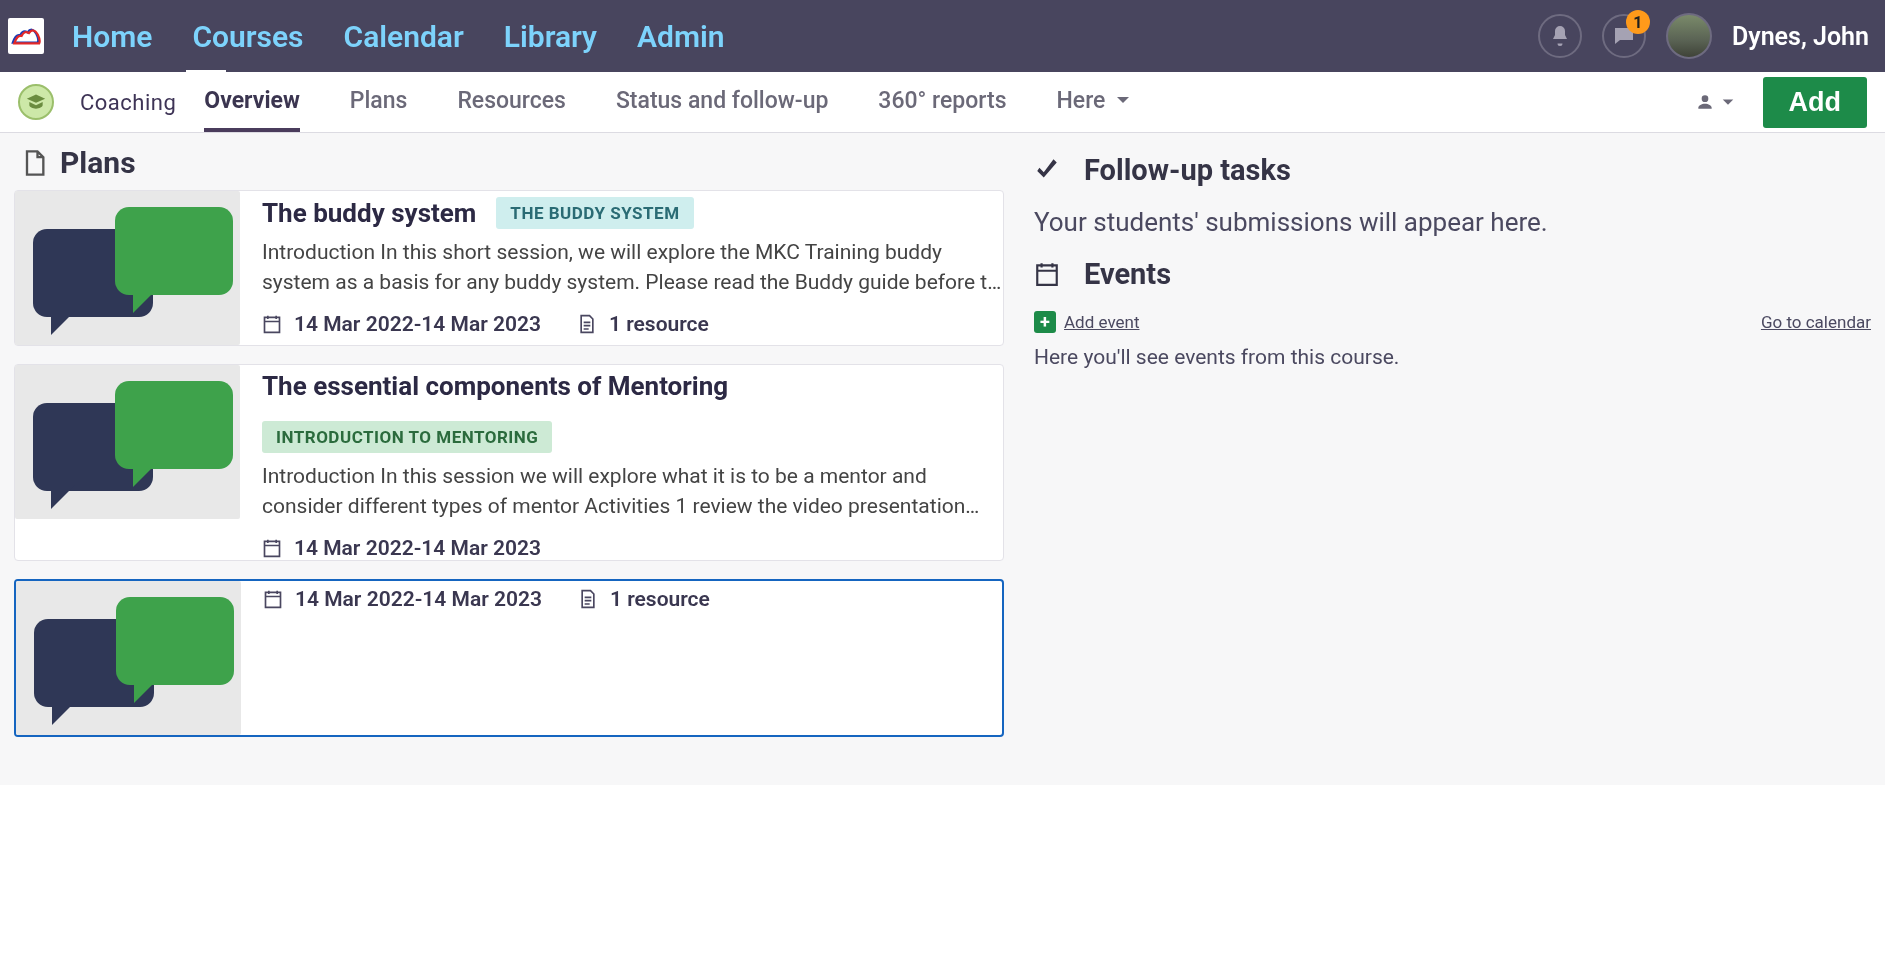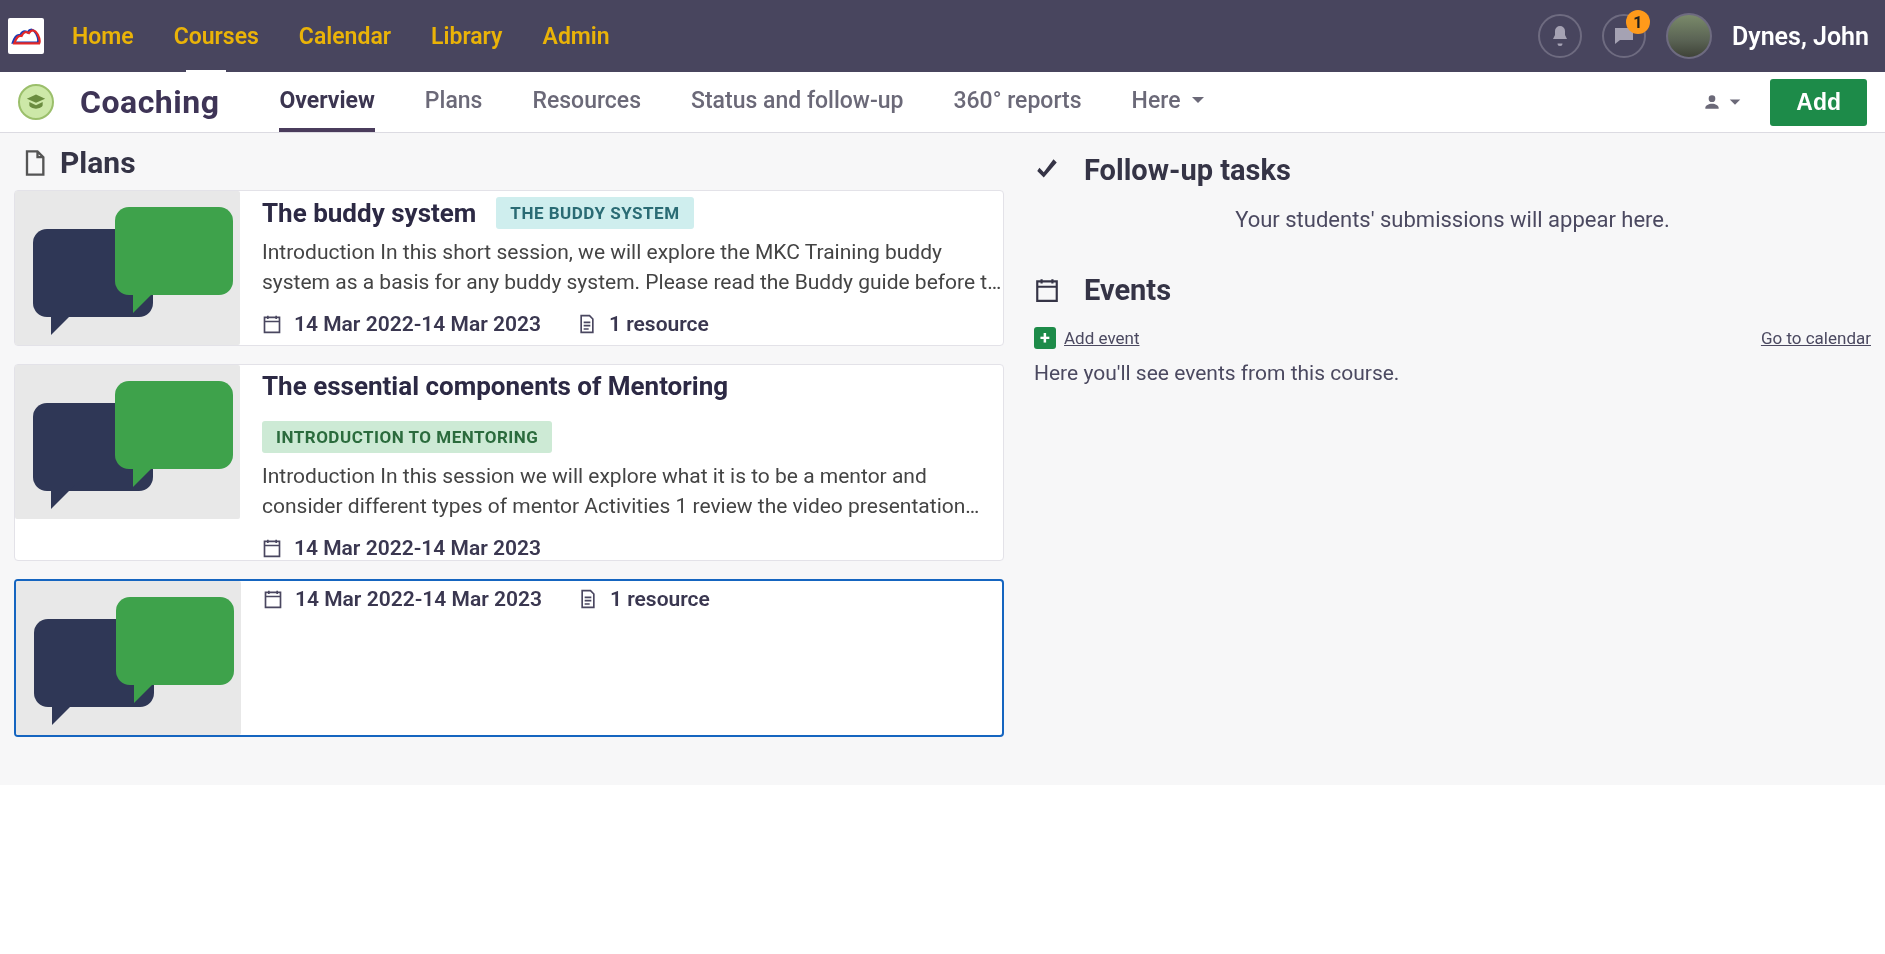--- a/index.html
+++ b/index.html
@@ -4,41 +4,41 @@
 <style>
 * { box-sizing: border-box; margin: 0; padding: 0; }
 body { font-family: -apple-system,"Segoe UI",Roboto,Arial,sans-serif; background:#fff; color:#353446; width:1885px; }
 a { text-decoration: none; }
 
 
 .topbar { background:#48455e; height:72px; display:flex; align-items:center; padding:0 16px 0 8px; }
 .logo-box { width:36px; height:36px; background:#fff; border-radius:2px; display:flex; align-items:center; justify-content:center; margin-right:28px; }
 .logo-box svg { width:30px; height:22px; }
 .topnav { display:flex; gap:40px; }
-.topnav a { color:#eab308; font-size:23px; font-weight:600; }
+.topnav a { color:#7dd3fc; font-size:30px; font-weight:600; }
 .topbar-right { margin-left:auto; display:flex; align-items:center; gap:20px; }
 .icon-circle { width:44px; height:44px; border:2px solid #6e6b80; border-radius:50%; display:flex; align-items:center; justify-content:center; position:relative; cursor:pointer; }
 .icon-circle svg { width:24px; height:24px; fill:#a5a2b3; }
 .badge { position:absolute; top:-6px; right:-6px; background:#ff9a1a; color:#1f1f1f; font-weight:700; font-size:16px; min-width:24px; height:24px; border-radius:12px; display:flex; align-items:center; justify-content:center; }
 .avatar { width:46px; height:46px; border-radius:50%; background:linear-gradient(180deg,#7a8a6a 0%,#5a6354 60%,#3f4338 100%); border:2px solid #6e6b80; }
 .username { color:#fff; font-size:25px; font-weight:600; }
 
 
 .subnav { height:61px; border-bottom:1px solid #dcdbe2; display:flex; align-items:center; padding:0 18px; }
 .course-icon { width:36px; height:36px; border-radius:50%; background:#cde8a8; border:2px solid #9bbf6b; display:flex; align-items:center; justify-content:center; margin-right:26px; }
 .course-icon svg { width:20px; height:18px; fill:#6a8c3f; }
-.course-title { font-size:32px; font-weight:700; color:#3e3456; margin-right:60px; letter-spacing:.5px;}
+.course-title { font-size:22px; font-weight:400; color:#3e3456; margin-right:28px; letter-spacing:.5px;}
 .tabs { display:flex; gap:50px; align-items:center; height:100%; }
 .tab { font-size:23px; color:#6b6978; font-weight:500; height:100%; display:flex; align-items:center; border-bottom:4px solid transparent; cursor:pointer; }
 .tab.active { color:#3b3550; font-weight:700; border-bottom-color:#4a3c5c; }
 .tab .chev { width:16px; height:16px; margin-left:10px; }
 .subnav-right { margin-left:auto; display:flex; align-items:center; gap:28px; }
 .user-dd { color:#6b6978; display:flex; align-items:center; gap:6px; cursor:pointer; }
 .user-dd svg{ width:20px; height:20px; fill:#6b6978;}
-.add-btn { background:#1d8b49; color:#fff; font-size:23px; font-weight:700; padding:10px 26px; border:none; border-radius:3px; cursor:pointer; }
+.add-btn { background:#1d8b49; color:#fff; font-size:27px; font-weight:700; padding:10px 26px; border:none; border-radius:3px; cursor:pointer; }
 
 
 .main { display:flex; padding:8px 14px 30px; gap:30px; background:#f7f7f8; align-items:flex-start;}
 .left-col { flex:0 0 990px; }
 .right-col { flex:1; padding-top:12px;}
 
 .section-head { display:flex; align-items:center; gap:12px; margin:4px 0 10px 6px; }
 .section-head svg { width:28px; height:28px; fill:#555; }
 .section-head h2 { font-size:30px; font-weight:700; color:#353446; }
 
@@ -59,21 +59,21 @@
 .tag.yellow { background:#fde9b6; color:#9a6a11; }
 .plan-desc { font-size:21px; color:#444; line-height:1.45; margin-bottom:14px; }
 .plan-meta { display:flex; gap:36px; align-items:center; font-size:21px; color:#3a3750; font-weight:600; }
 .meta-item { display:flex; align-items:center; gap:12px; }
 .meta-item svg { width:20px; height:20px; fill:#4a4760; }
 
 
 .right-head { display:flex; align-items:center; gap:24px; margin-bottom:20px; }
 .right-head svg { width:26px; height:26px; fill:#353446; }
 .right-head h2 { font-size:29px; font-weight:700; color:#353446; }
-.right-text { font-size:22px; color:#4b4960; margin-bottom:41px;text-align:center; }
+.right-text { font-size:26px; color:#4b4960; margin-bottom:20px; }
 .add-event-row { display:flex; justify-content:space-between; align-items:center; margin-bottom:12px; }
 .add-event { display:flex; align-items:center; gap:8px; cursor:pointer; }
 .plus-box { width:22px; height:22px; background:#1d8b49; color:#fff; border-radius:3px; display:flex; align-items:center; justify-content:center; font-weight:700; font-size:18px; line-height:1; }
 .add-event span.link, a.link { color:#4b4960; font-size:17px; text-decoration:underline; cursor:pointer; }
 .events-empty { font-size:21px; color:#4b4960; }
 .tab-marker { position:absolute; top:70px; left:186px; width:40px; height:4px; background:#fff; }
 </style>
 </head>
 <body>
 

